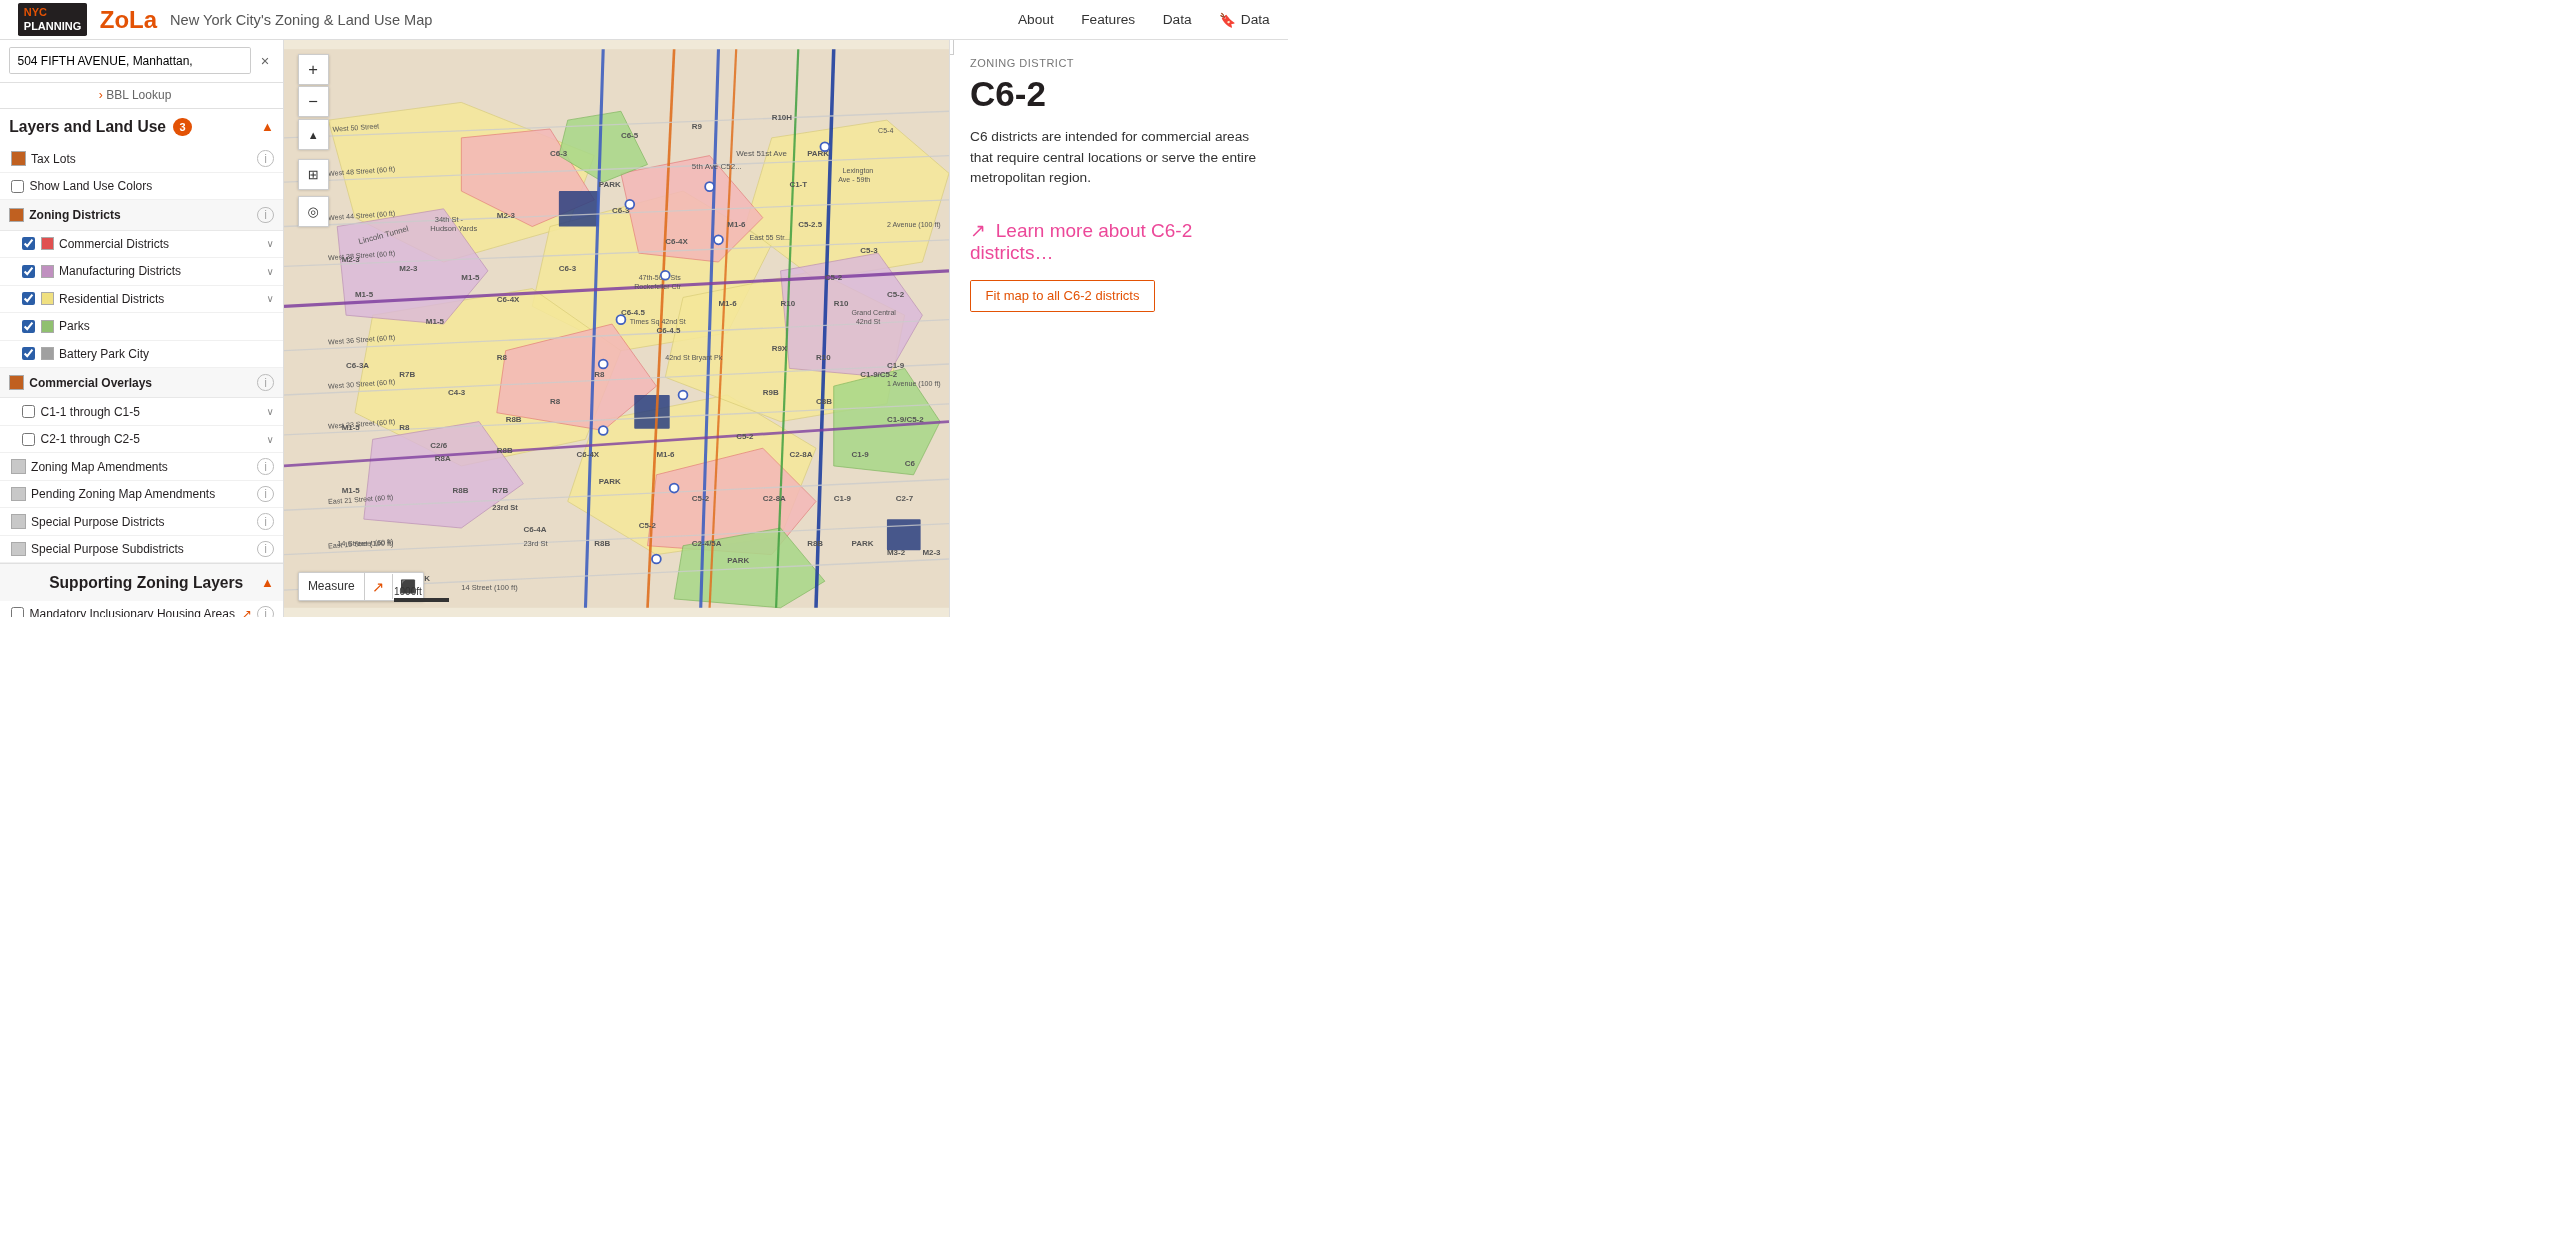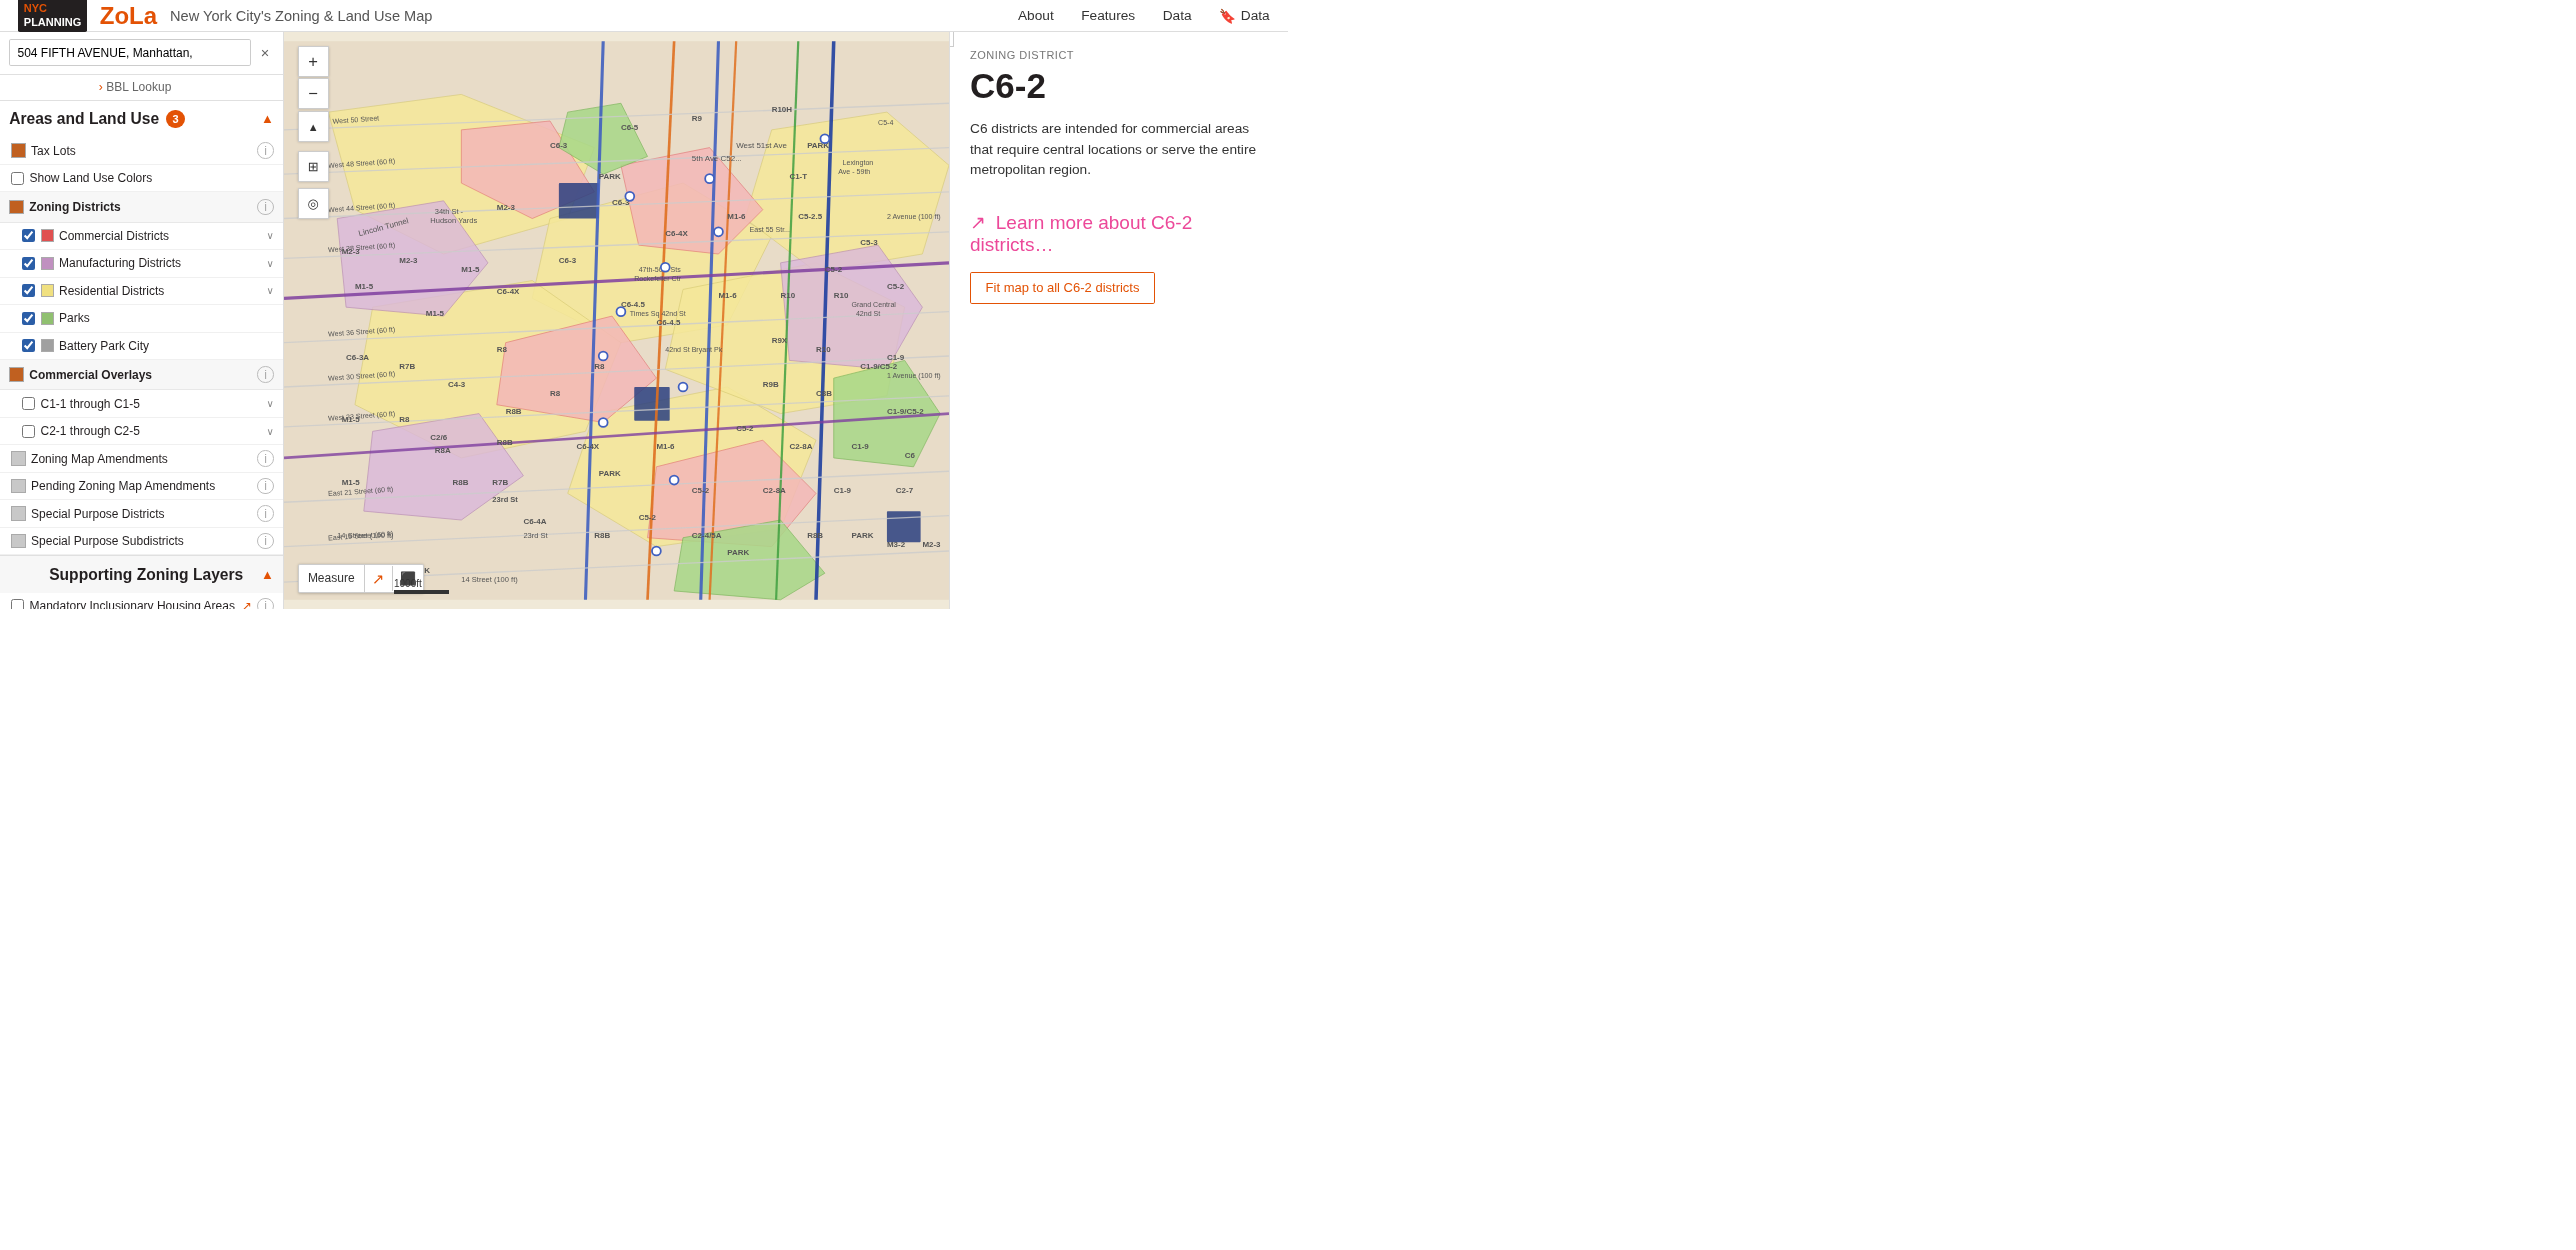--- a/index.html
+++ b/index.html
@@ -1,21 +1,21 @@
 <!DOCTYPE html>
 <html style="font-size:14.6px"><head>
   <meta charset="utf-8">
   <style>
     * { box-sizing: border-box; margin: 0; padding: 0; }
     body { font-family: Arial, Helvetica, sans-serif; font-size: 12px; background: #fff; overflow: hidden; width: 1288px; height: 625px; }
 
     
     #header {
       display: flex; align-items: center; justify-content: space-between;
-      padding: 0 18.3px; height: 32px; background: #fff; border-bottom: 0.9px solid #ddd;
+      padding: 0 18.3px; height: 40px; background: #fff; border-bottom: 0.9px solid #ddd;
       position: relative; z-index: 100;
     }
     #header-left { display: flex; align-items: center; gap: 13px; }
     #nyc-logo {
       background: #231f20; color: #fff; font-weight: bold; font-size: 11px;
       padding: 3.7px 5.5px; line-height: 1.2; border-radius: 1.8px;
     }
     #nyc-logo span { color: #e35205; }
     #app-title { font-size: 24px; font-weight: bold; color: #e35205; }
     #app-subtitle { font-size: 14.6px; color: #555; }
@@ -192,21 +192,21 @@
 
     <div id="bbl-lookup">
       <span style="color:#e35205; margin-right:3.7px;">›</span>
       <span>BBL Lookup</span>
     </div>
 
     <div id="sidebar-content">
 
       <div class="section-header">
         <div class="section-header-left">
-          <span class="section-title">Areas and Land Use</span>
+          <span class="section-title">Layers and Land Use</span>
           <span class="section-badge">3</span>
         </div>
         <span class="section-arrow">▲</span>
       </div>
 
       <div class="layer-item">
         <div class="layer-color-box" style="background:#c06020;"></div>
         <span class="layer-label">Tax Lots</span>
         <div class="layer-info">i</div>
       </div>

